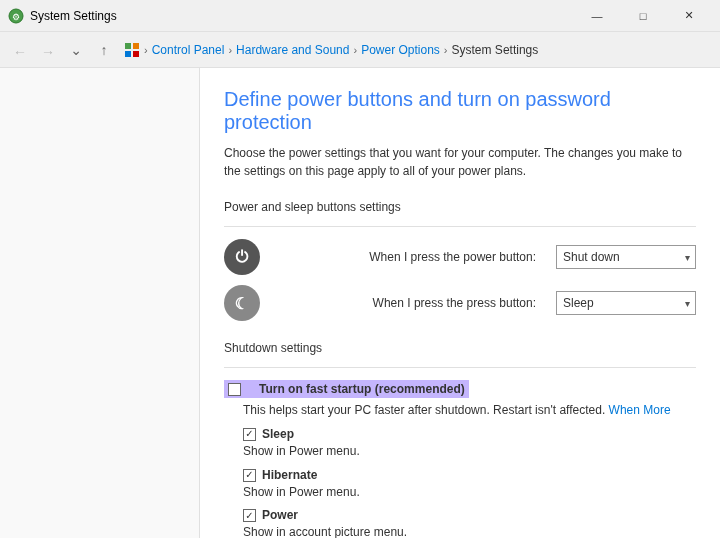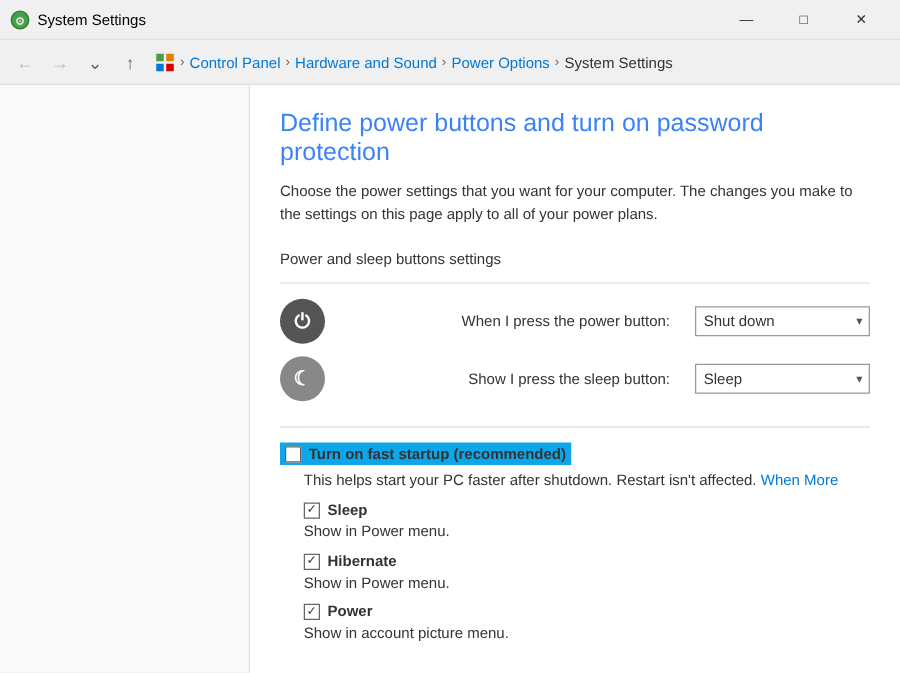--- a/index.html
+++ b/index.html
@@ -221,25 +221,25 @@
     }
 
     .checkbox-item.checked::after {
       content: '✓';
       font-size: 10px;
       color: #333;
       line-height: 1;
     }
 
     .highlight-box {
-      background: #0ea5e9;
+      background: #c4b5fd;
       padding: 2px 4px;
       display: inline-flex;
       align-items: center;
-      gap: 6px;
+      gap: 18px;
     }
 
     .checkbox-label {
       font-size: 12px;
       color: #333;
     }
 
     .checkbox-label strong {
       font-weight: bold;
     }
@@ -353,34 +353,35 @@
             <option selected="">Shut down</option>
             <option>Turn off the display</option>
           </select>
         </div>
       </div>
 
       <div class="setting-row">
         <div class="power-icon-circle sleep-icon">
           <span class="power-symbol">☾</span>
         </div>
-        <span class="setting-label">Show I press the sleep button:</span>
+        <span class="setting-label">When I press the press button:</span>
         <div class="select-wrapper">
           <select class="dropdown-select">
             <option>Do nothing</option>
             <option selected="">Sleep</option>
             <option>Hibernate</option>
             <option>Shut down</option>
             <option>Turn off the display</option>
           </select>
         </div>
       </div>
     </div>
 
     <div class="shutdown-settings">
+      <p class="section-title">Shutdown settings</p>
       <hr class="section-divider">
 
       <div class="checkbox-row">
         <span class="highlight-box">
           <div class="checkbox-item"></div>
           <span class="checkbox-label"><strong>Turn on fast startup (recommended)</strong></span>
         </span>
       </div>
       <p class="sub-description">
         <span>This helps start your PC faster after shutdown. Restart isn't affected.</span>

